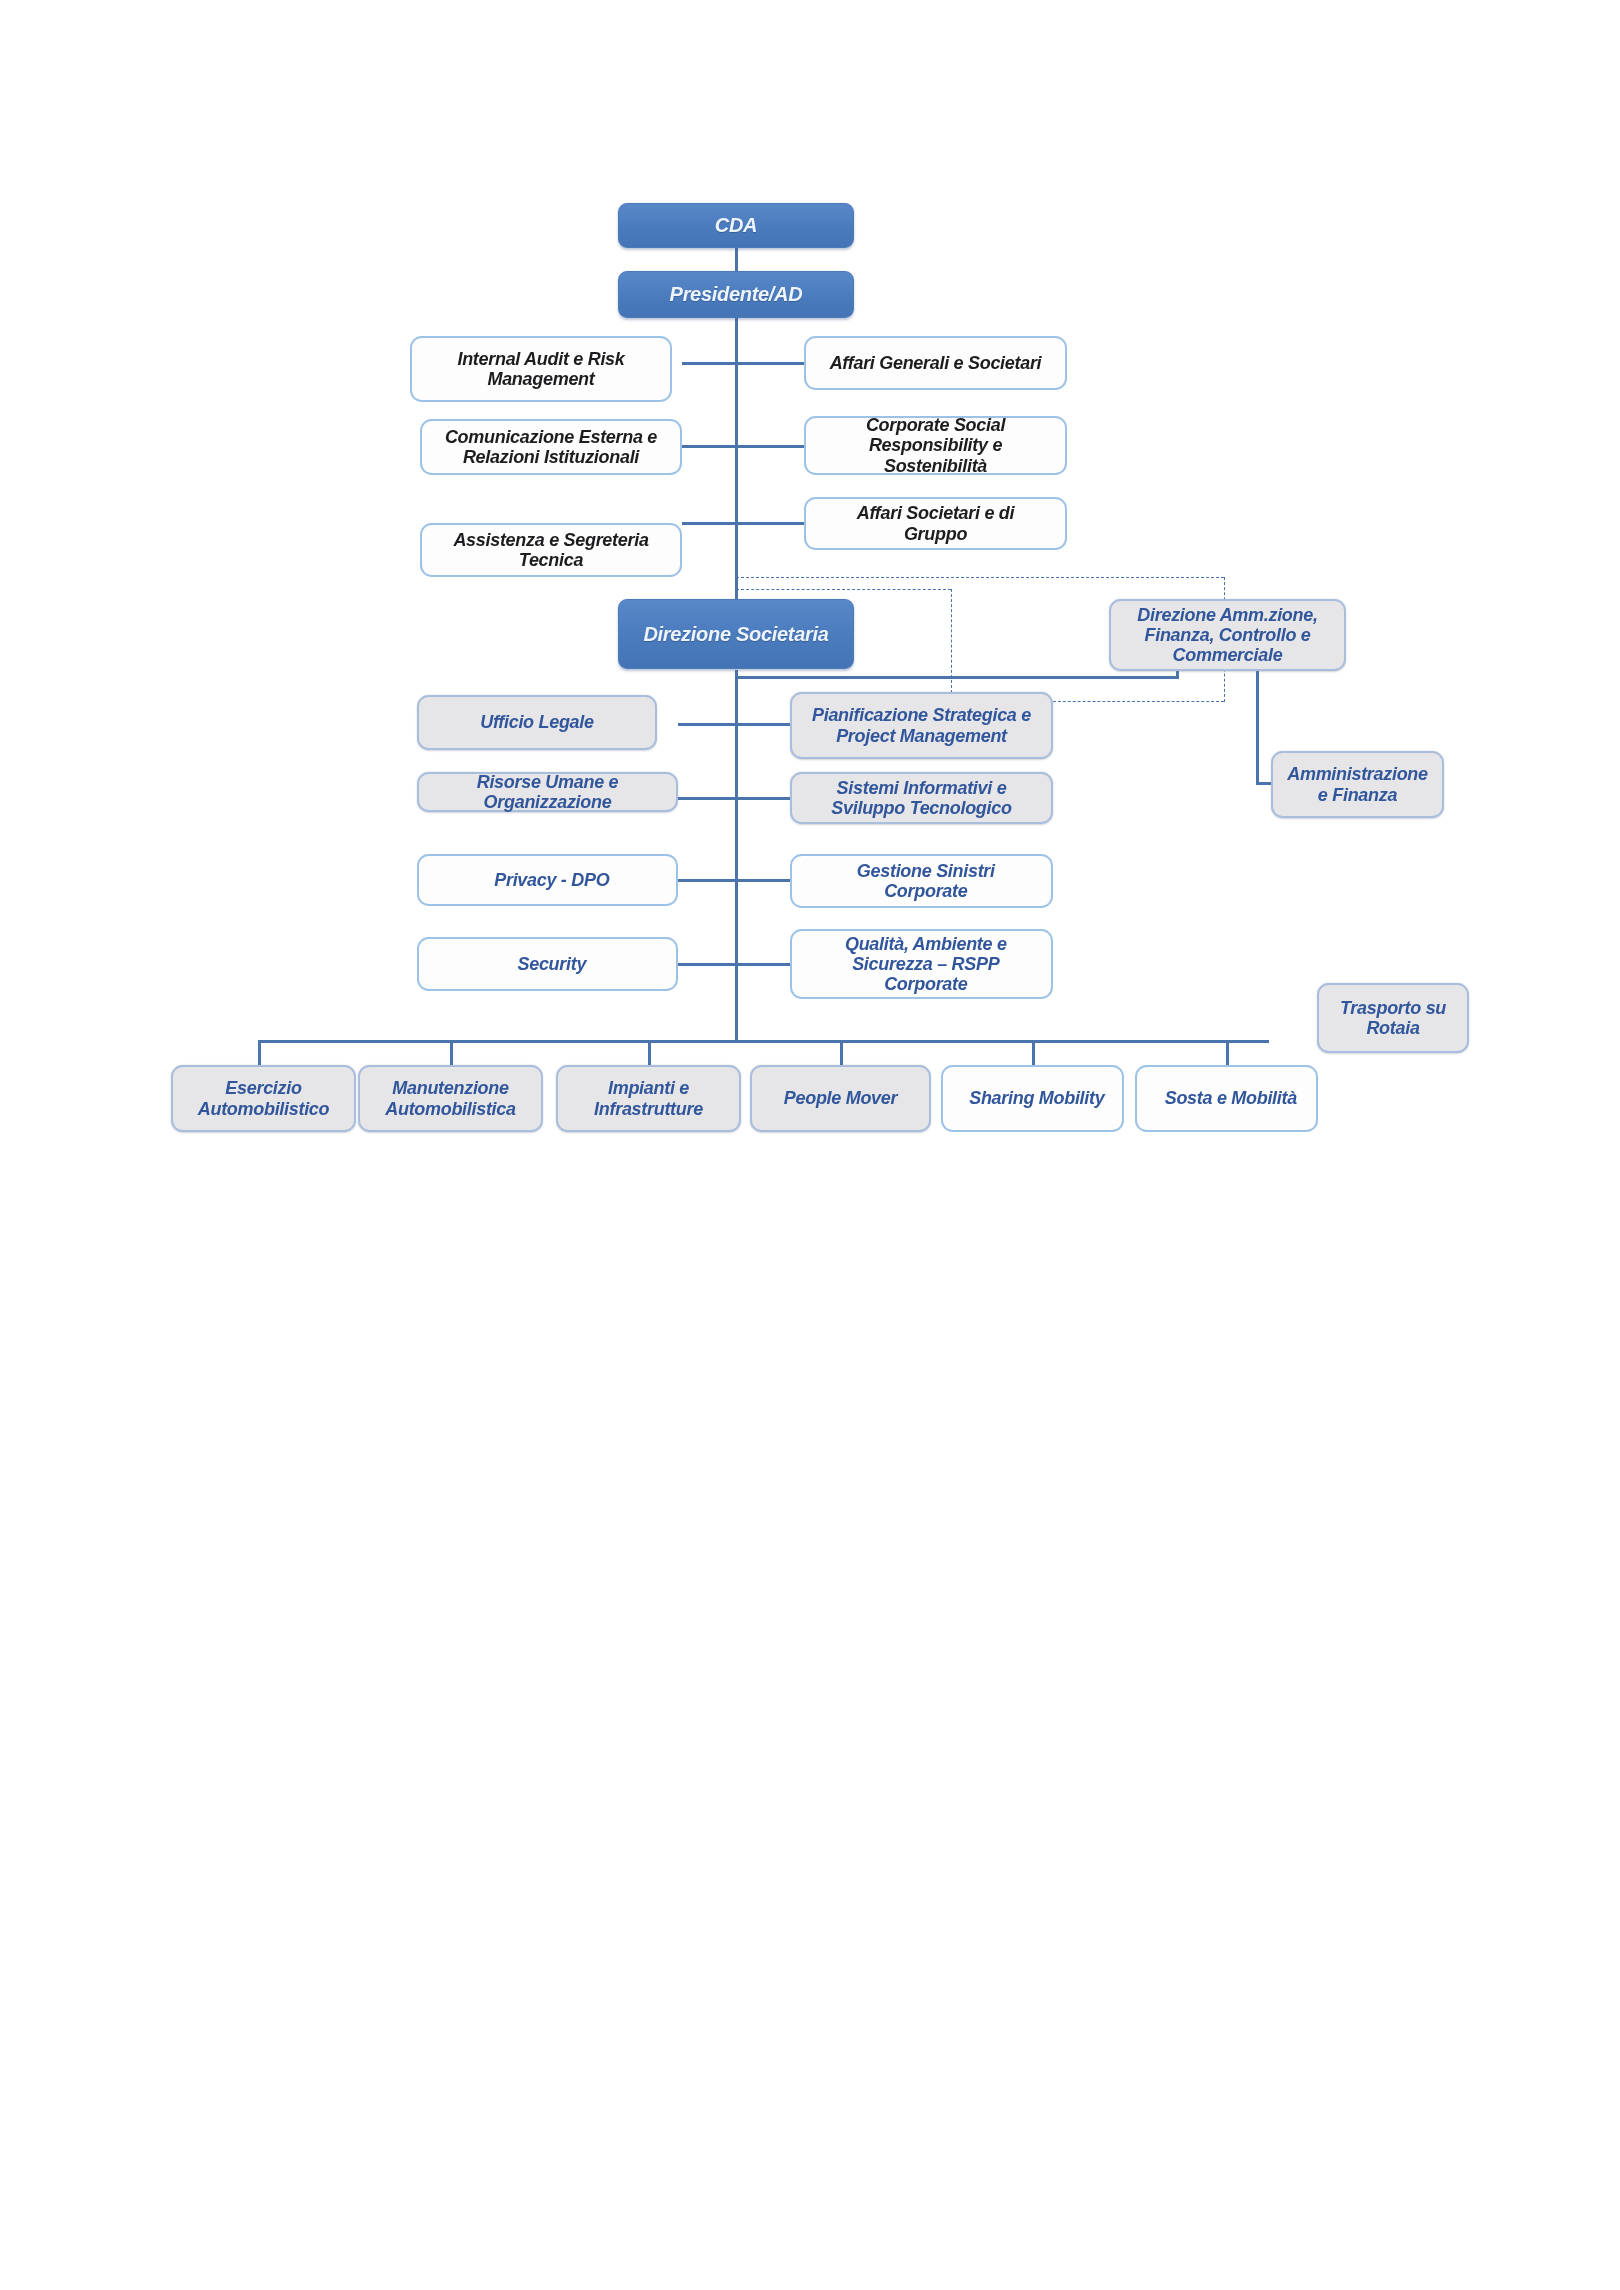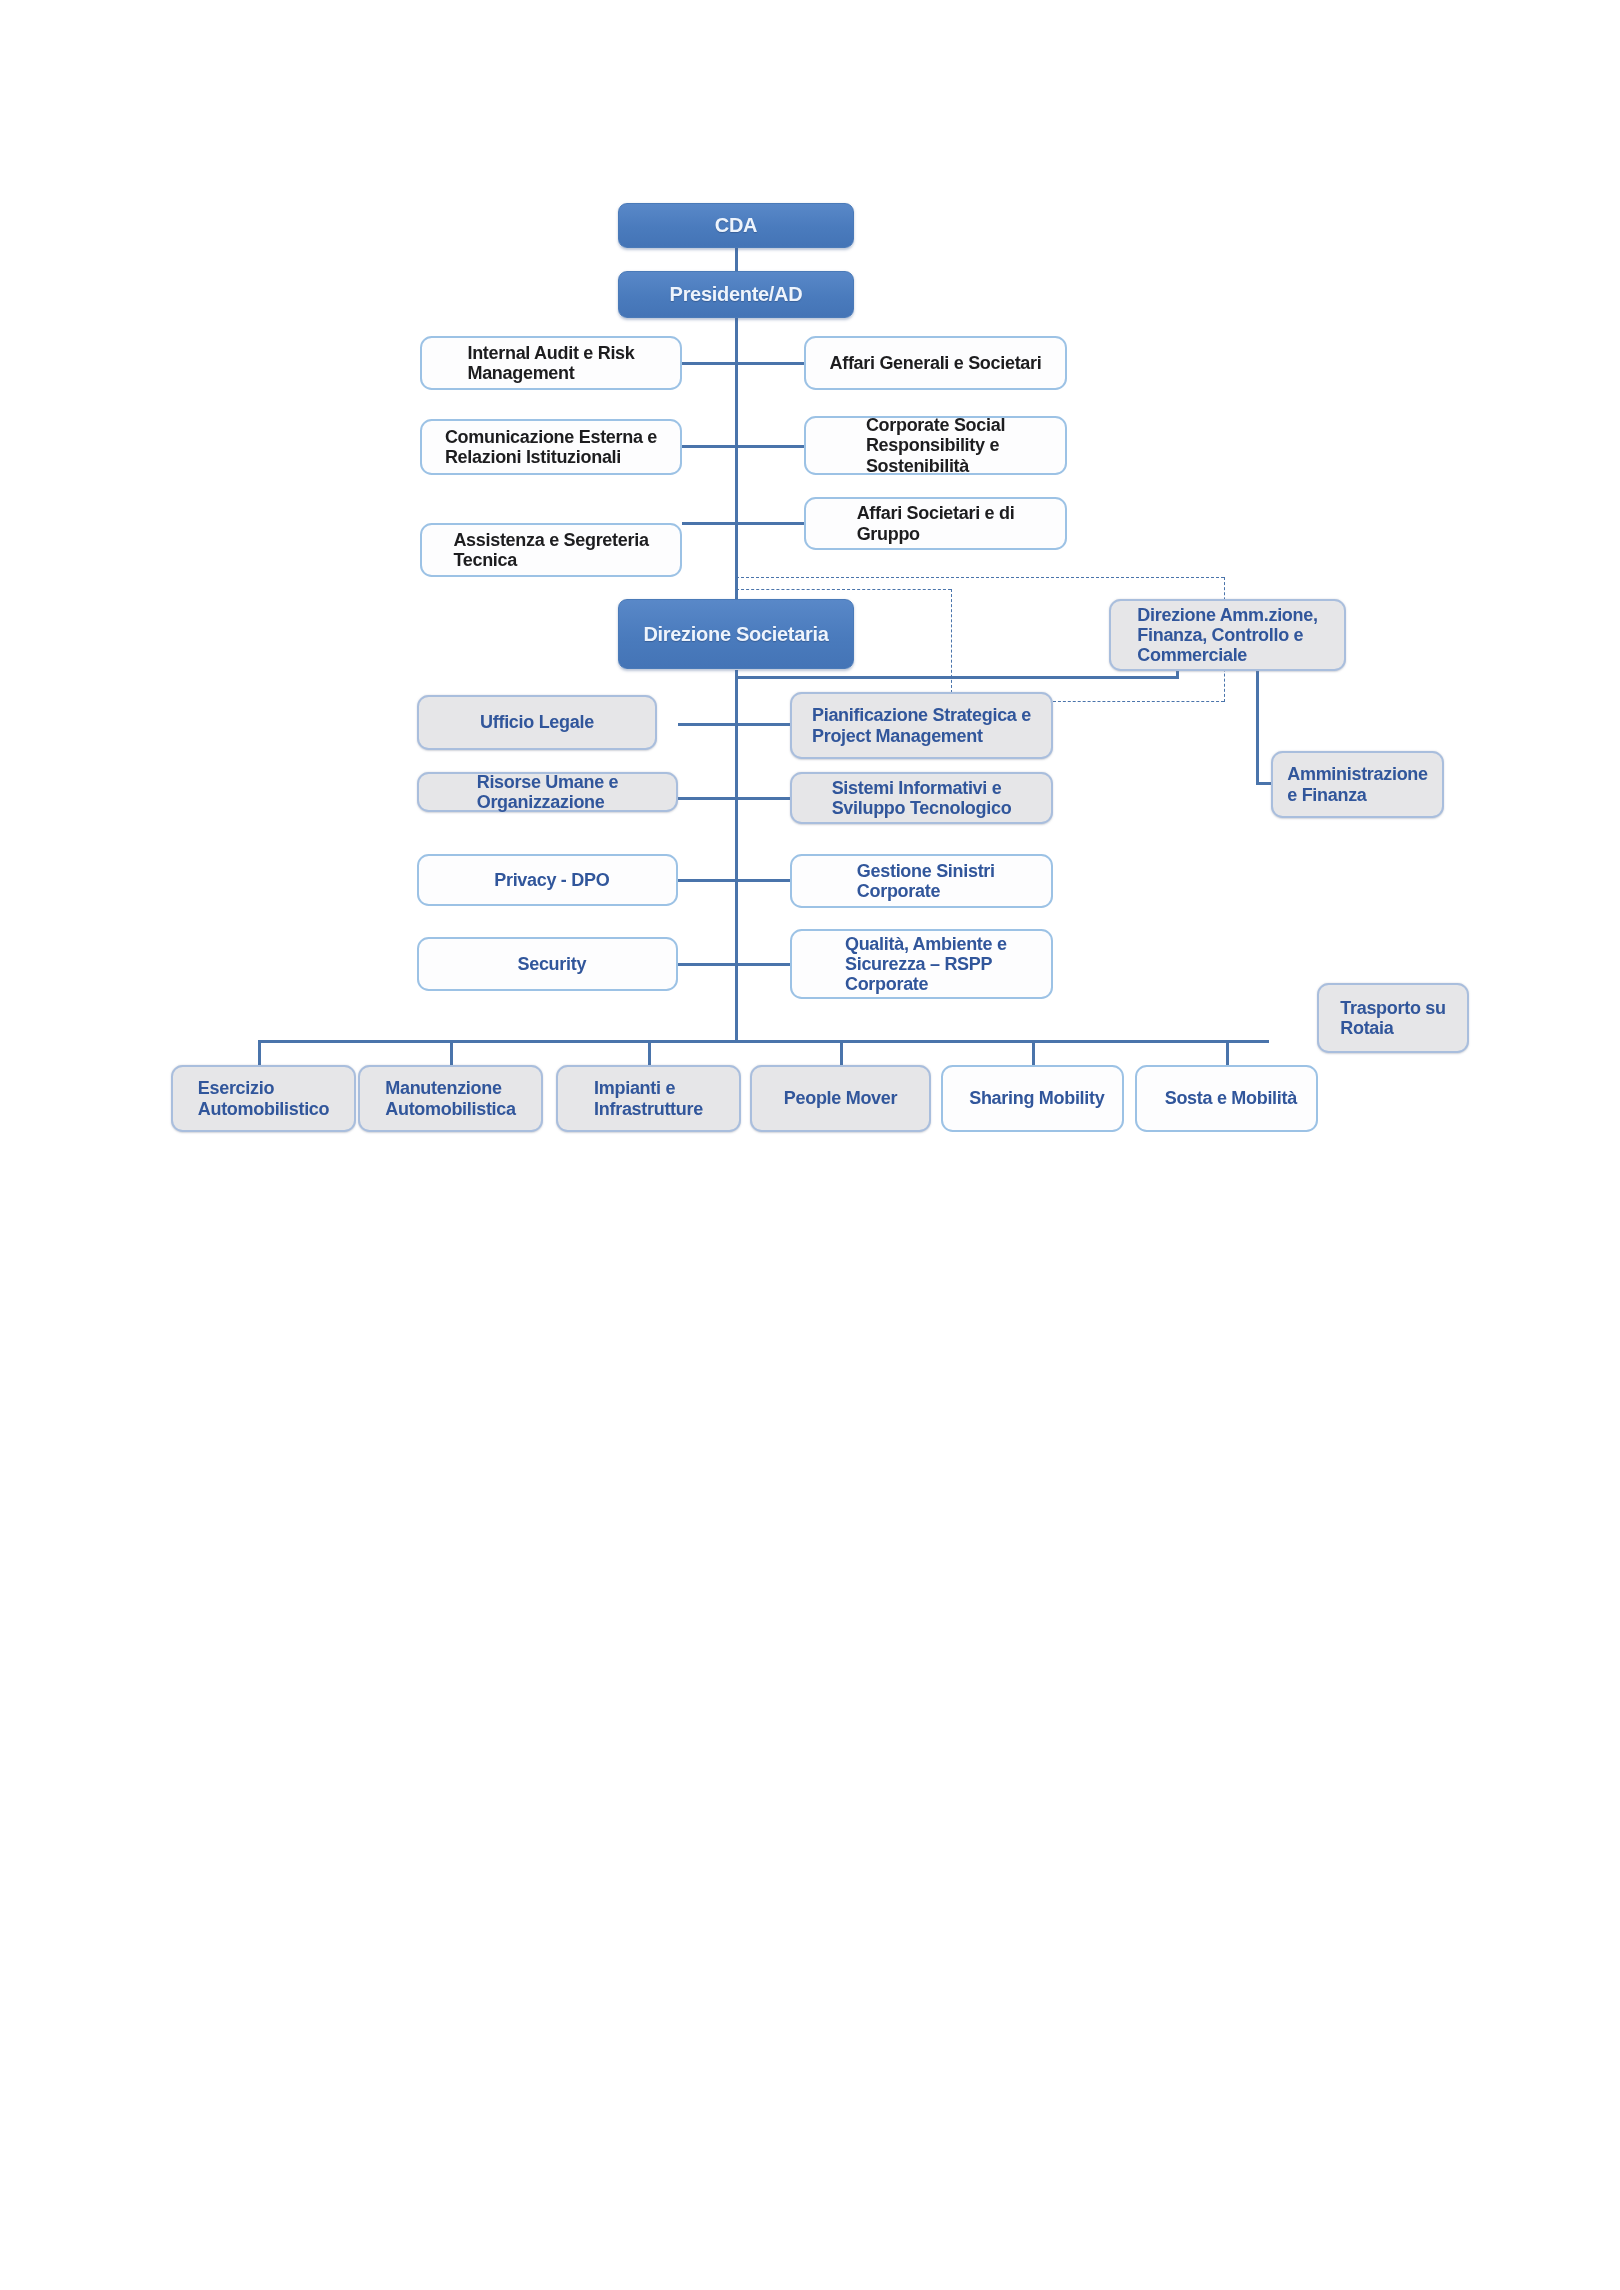--- a/index.html
+++ b/index.html
@@ -24,27 +24,29 @@
     border-right: 5.4px solid transparent;
     border-bottom: 7.2px solid #4a74ab;
   }
   
   .node {
     position: absolute;
     box-sizing: border-box;
     display: flex;
     align-items: center;
     justify-content: center;
+    text-align: center;
     border-radius: 11.7px;
     font-weight: bold;
     letter-spacing: -0.3px;
     line-height: 1.12;
     white-space: pre-line;
     padding: 1.8px 5.4px;
     z-index: 2;
+    font-style: italic;
   }
   .node.primary {
     background: linear-gradient(180deg, #5988c8 0%, #4a7bbd 55%, #4474b6 100%);
     border: 1.8px solid #4a7ab8;
     color: #eef4fc;
     font-size: 20px;
     border-radius: 9px;
     box-shadow: 0 1.8px 2.7px rgba(60,90,140,0.35);
     text-shadow: 0 0.9px 0.9px rgba(40,70,120,0.5);
   }
@@ -98,21 +100,21 @@
       <div class="dseg h" style="left: 736px; top: 577px; width: 488px;"></div>
       <div class="dseg v" style="left: 1224px; top: 577px; height: 125px;"></div>
       <div class="dseg h" style="left: 736px; top: 589px; width: 215px;"></div>
       <div class="dseg v" style="left: 951px; top: 589px; height: 104px;"></div>
       <div class="dseg h" style="left: 1053px; top: 701px; width: 171px;"></div>
       <div class="arrowhead" style="left: 1172px; top: 663px;"></div>
     </div>
   <div id="nodes-layer">
       <div class="node primary" style="left: 618px; top: 203px; width: 236px; height: 45px;"><span>CDA</span></div>
       <div class="node primary" style="left: 618px; top: 271px; width: 236px; height: 47px;"><span>Presidente/AD</span></div>
-      <div class="node light-dark" style="left: 420px; top: 336px; width: 262px; height: 54px;"><span>Internal Audit e Risk
+      <div class="node light-dark" style="left: 410px; top: 336px; width: 262px; height: 66px;"><span>Internal Audit e Risk
 Management</span></div>
       <div class="node light-dark" style="left: 804px; top: 336px; width: 263px; height: 54px;"><span>Affari Generali e Societari</span></div>
       <div class="node light-dark" style="left: 420px; top: 419px; width: 262px; height: 56px;"><span>Comunicazione Esterna e
 Relazioni Istituzionali</span></div>
       <div class="node light-dark" style="left: 804px; top: 416px; width: 263px; height: 59px;"><span>Corporate Social
 Responsibility e
 Sostenibilità</span></div>
       <div class="node light-dark" style="left: 420px; top: 495px; width: 262px; height: 54px; margin-top: 28px;"><span>Assistenza e Segreteria
 Tecnica</span></div>
       <div class="node light-dark" style="left: 804px; top: 497px; width: 263px; height: 53px;"><span>Affari Societari e di

